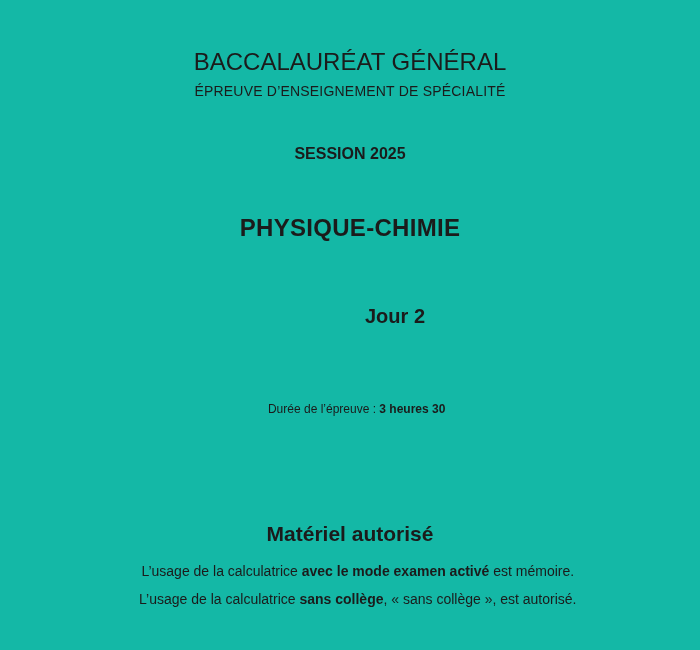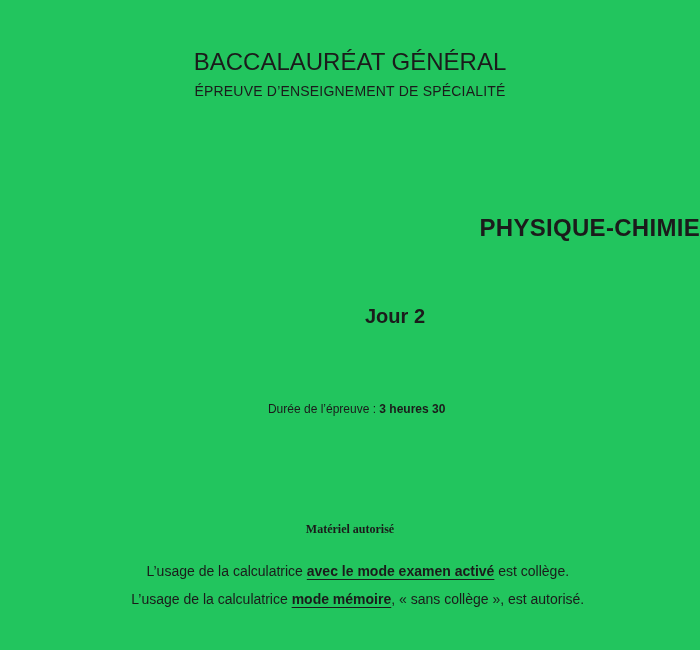--- a/index.html
+++ b/index.html
@@ -4,71 +4,71 @@
 <style>
   html, body {
     margin: 0;
     padding: 0;
     background: #ffffff;
   }
   .page {
     position: relative;
     width: 700px;
     height: 650px;
-    background: #22c55e;
+    background: #14b8a6;
     overflow: hidden;
     font-family: "Liberation Sans", "DejaVu Sans", sans-serif;
     color: #1b1b1b;
   }
   .line {
     position: absolute;
     left: 0;
     width: 100%;
     text-align: center;
     line-height: 1;
     white-space: pre-wrap;
   }
   .t-main      { top: 50px;  font-size: 24px; font-weight: 400; }
   .t-subtitle  { top: 84px; font-size: 14px; font-weight: 400; letter-spacing: 0.2px; }
   .t-session   { top: 146px; font-size: 16px; font-weight: 700; }
-  .t-subject   { top: 216px; font-size: 24px; font-weight: 700; letter-spacing: 0.3px; text-align: right; }
+  .t-subject   { top: 216px; font-size: 24px; font-weight: 700; letter-spacing: 0.3px; }
   .t-day       { top: 306px; font-size: 20px; font-weight: 700; padding-left: 45px; }
   .t-duration  { top: 391px; font-size: 12px; }
-  .t-heading   { top: 523px; font-size: 12px; font-weight: 700; font-family: Liberation Serif, serif; }
+  .t-heading   { top: 523px; font-size: 21px; font-weight: 700; }
   .t-rule1     { top: 550px; font-size: 14px; }
   .t-rule2     { top: 578px; font-size: 14px; }
   .bold { font-weight: 700; }
   .em-underline {
     font-weight: 700;
-    text-decoration: underline;
     text-decoration-thickness: 1.4px;
     text-underline-offset: 2.5px;
   }
 </style>
 </head>
 <body>
 
 <div class="page">
 
   <div class="line t-main">BACCALAURÉAT GÉNÉRAL</div>
 
   <div class="line t-subtitle">ÉPREUVE D’ENSEIGNEMENT DE SPÉCIALITÉ</div>
 
+  <div class="line t-session">SESSION 2025</div>
 
   <div class="line t-subject">PHYSIQUE-CHIMIE</div>
 
   <div class="line t-day">Jour 2</div>
 
   <div class="line t-duration">
     <span>Durée de l’épreuve : </span><span class="bold">3 heures 30</span>
   </div>
 
   <div class="line t-heading">Matériel autorisé</div>
 
   <div class="line t-rule1">
-    <span>L’usage de la calculatrice </span><span class="em-underline">avec le mode examen activé</span><span> est collège.</span>
+    <span>L’usage de la calculatrice </span><span class="em-underline">avec le mode examen activé</span><span> est mémoire.</span>
   </div>
 
   <div class="line t-rule2">
-    <span>L’usage de la calculatrice </span><span class="em-underline">mode mémoire</span><span>, « sans collège », est autorisé.</span>
+    <span>L’usage de la calculatrice </span><span class="em-underline">sans collège</span><span>, « sans collège », est autorisé.</span>
   </div>
 
 </div>
 
 </body></html>

